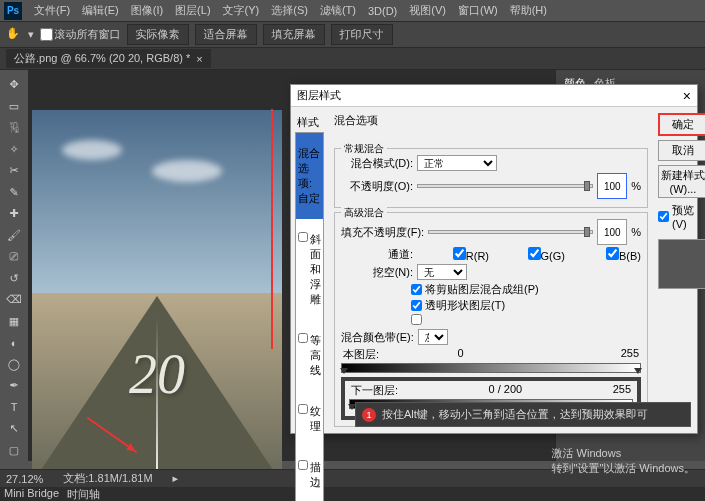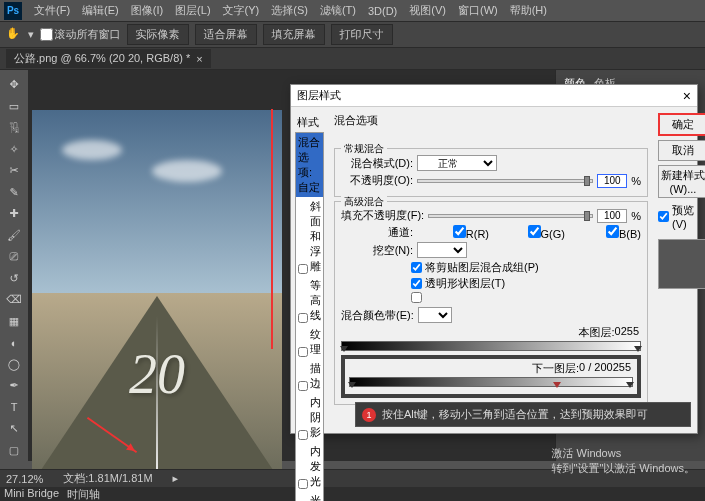--- a/index.html
+++ b/index.html
@@ -39,38 +39,38 @@
 .win-activate{position:absolute;bottom:25px;right:10px;color:#888;font-size:11px;text-align:left}
 
 .dialog{position:absolute;top:84px;left:290px;width:408px;height:350px;background:#f0f0f0;border:1px solid #888;box-shadow:3px 3px 10px rgba(0,0,0,.4)}
 .dialog *{color:#000}
 .dlg-title{height:22px;background:#fff;display:flex;align-items:center;justify-content:space-between;padding:0 6px;border-bottom:1px solid #ccc}
 .dlg-close{cursor:pointer;font-size:14px}
 .dlg-body{display:flex;height:calc(100% - 22px)}
 .dlg-left{width:84px;padding:6px 4px}
 .dlg-left-title{padding:2px}
 .style-list{border:1px solid #999;background:#fff;font-size:10px}
-.style-item{padding:2px 2px;display:flex;align-items:flex-end;gap:2px}
+.style-item{padding:13px 2px;display:flex;align-items:flex-start;gap:2px}
 .style-item.sel{background:#316ac5;color:#fff}
 .style-item input{width:10px;height:10px}
 .dlg-mid{flex:1;padding:6px 6px}
 .fieldset{border:1px solid #bbb;padding:4px 6px 6px;margin-bottom:4px;position:relative}
 .fieldset>.legend{position:absolute;top:-7px;left:6px;background:#f0f0f0;padding:0 3px;font-size:10px}
 .row{display:flex;align-items:center;gap:4px;margin:2px 0;font-size:10px}
 .row label{min-width:72px;text-align:right}
-.sel-input{border:1px solid #999;background:#fff;padding:0 16px;font-size:10px;height:16px}
-.num-input{border:1px solid #999;background:#fff;width:30px;text-align:center;font-size:10px;height:14px}
+.sel-input{border:1px solid #999;background:#fff;padding:0 2px;font-size:10px;height:16px}
+.num-input{border:1px solid #999;background:#fff;width:30px;text-align:center;font-size:10px;height:26px}
 .slider-thin{flex:1;height:4px;background:#ddd;border:1px solid #999;position:relative}
 .slider-thin .thumb{position:absolute;top:-4px;width:6px;height:10px;background:#888;border:1px solid #555}
 .chk-row{display:flex;align-items:center;gap:3px;font-size:10px;margin:1px 0;margin-left:70px}
 .chk-row input{width:11px;height:11px}
 .blend-band{margin-top:4px;border:4px solid #404040;padding:2px 4px 6px;position:relative}
 .blend-head{display:flex;align-items:center;gap:4px;font-size:10px;margin-bottom:2px}
 .grad-row{font-size:10px;margin:2px 0}
-.grad-labels{display:flex;justify-content:flex-end;font-size:10px;padding:0 2px}
+.grad-labels{display:flex;justify-content:space-between;font-size:10px;padding:0 2px}
 .grad-bar{height:10px;background:linear-gradient(to right,#000,#fff);border:1px solid #666;position:relative;margin:1px 0}
 .grad-stop{position:absolute;bottom:-6px;width:0;height:0;border:4px solid transparent;border-top:6px solid #333}
 .dlg-right{width:78px;padding:6px 4px;display:flex;flex-direction:column;gap:4px}
 .btn{border:1px solid #999;background:#eee;padding:2px 0;text-align:center;cursor:pointer;font-size:11px}
 .btn.red-box{border:2px solid #e33}
 .preview-box{width:50px;height:50px;background:#555;margin:4px auto;border:1px solid #999}
 .red-line{position:absolute;background:#e33;z-index:5}
 .tip-box{position:absolute;bottom:6px;left:64px;right:6px;background:#3a3a3a;border:1px solid #555;padding:4px 6px;display:flex;align-items:center;gap:6px;font-size:10px}
 .tip-box *{color:#ddd}
 .tip-num{width:14px;height:14px;border-radius:50%;background:#d33;color:#fff;display:flex;align-items:center;justify-content:center;font-size:9px}

